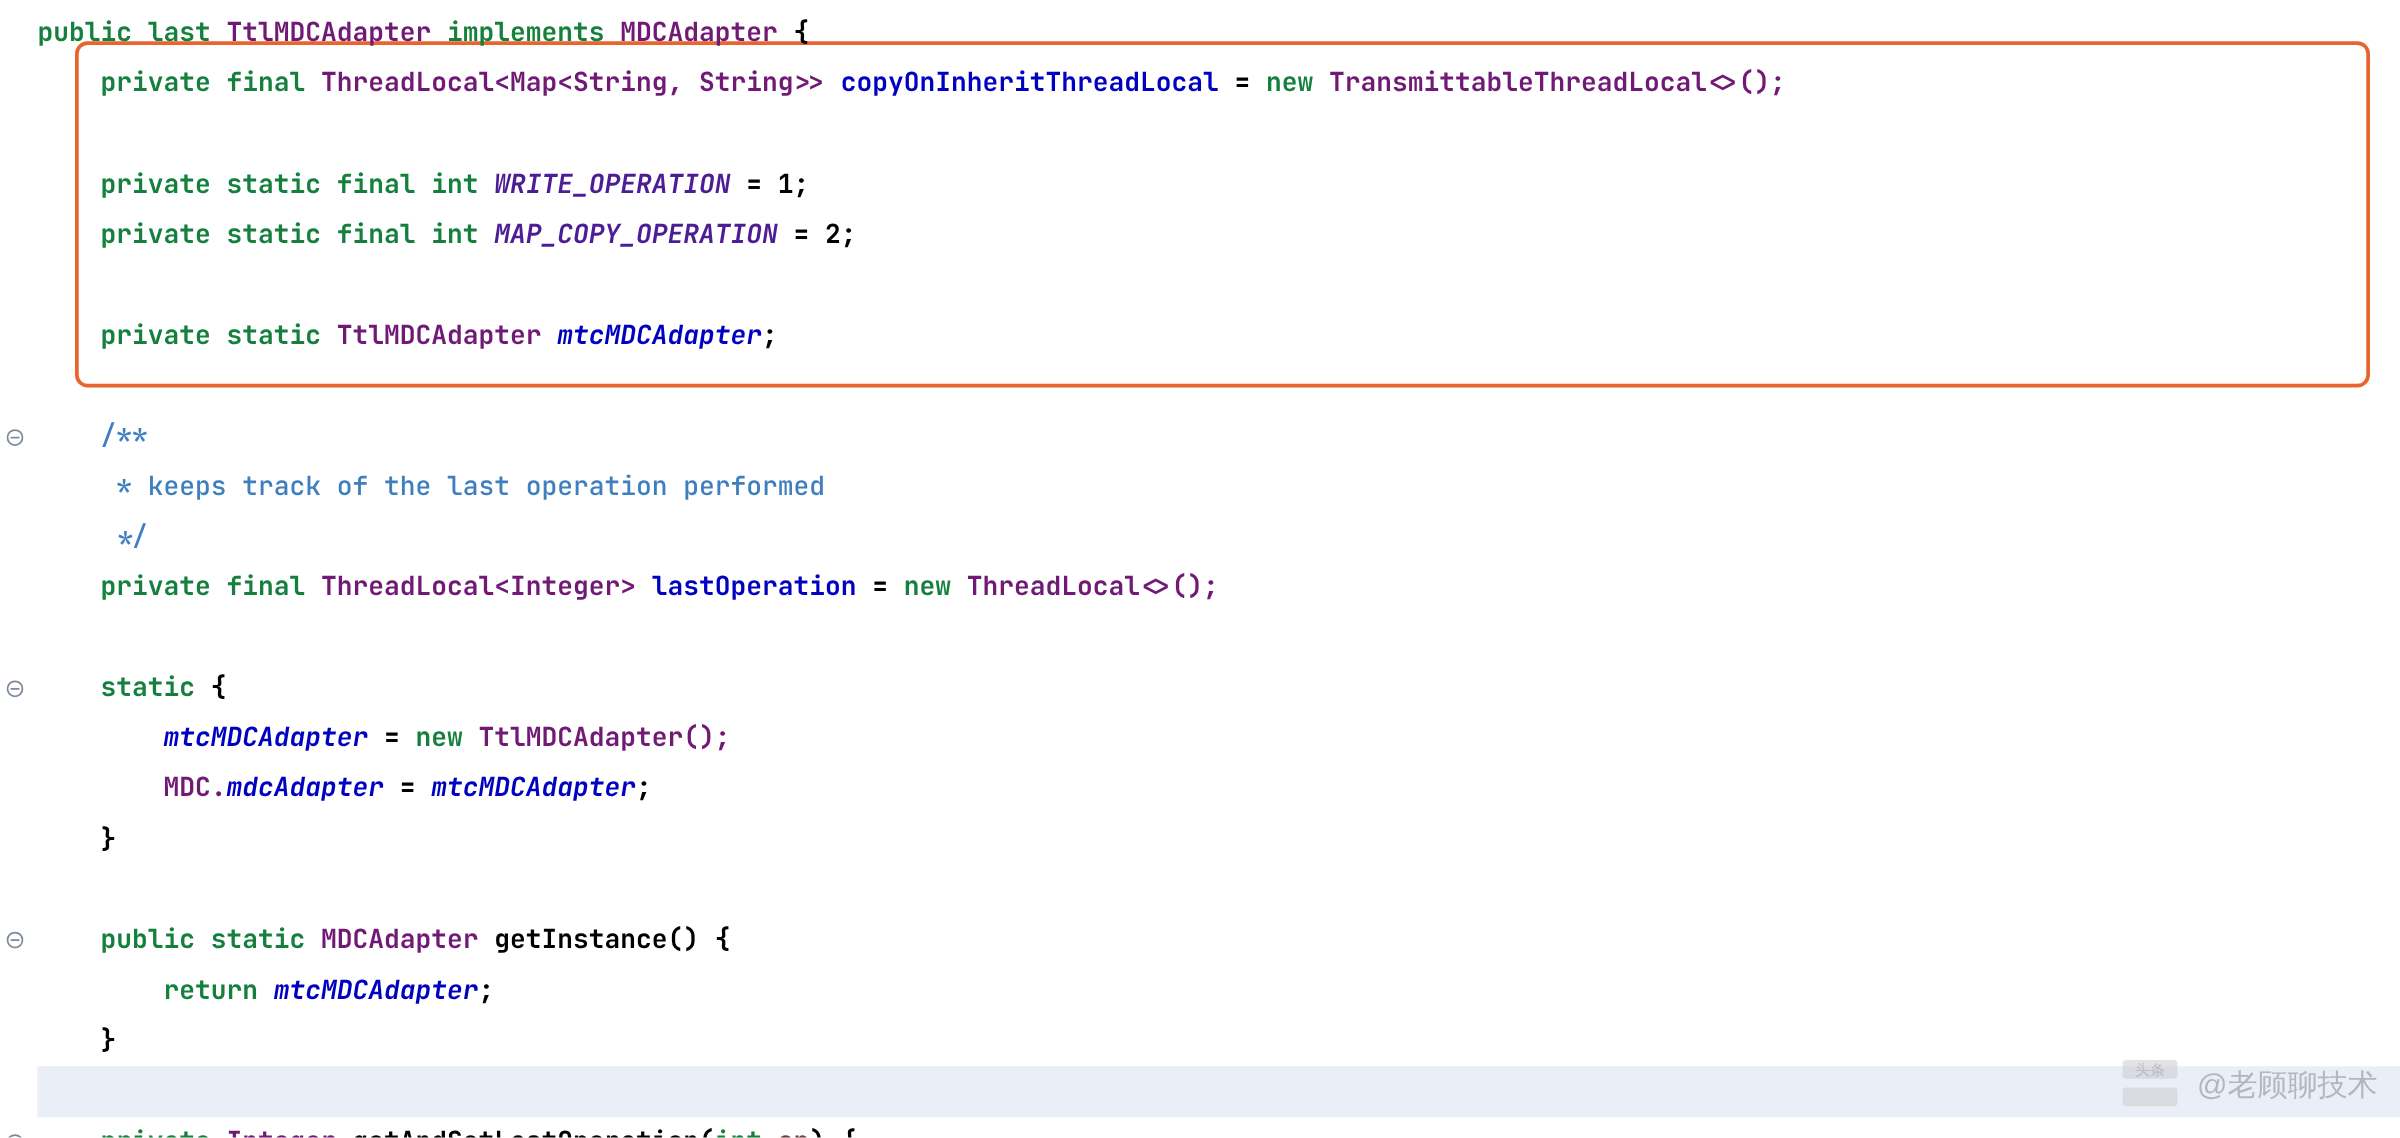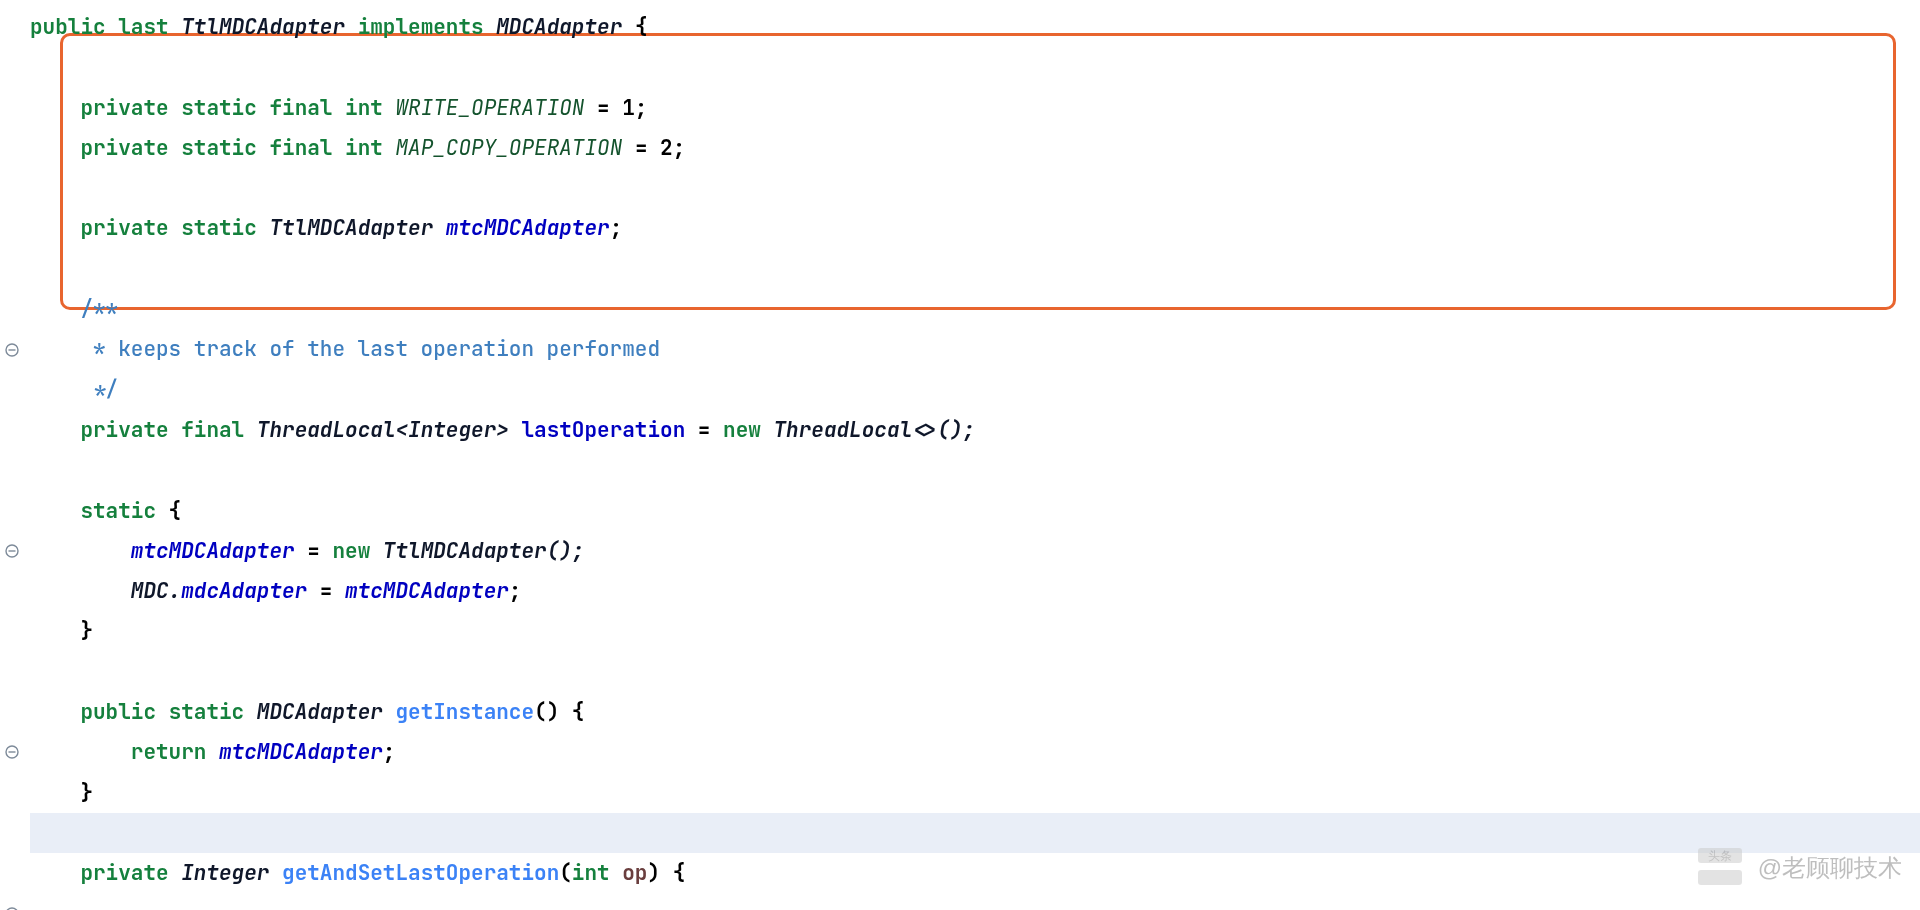--- a/index.html
+++ b/index.html
@@ -33,25 +33,25 @@
     height: 40.3px;
     line-height: 40.3px;
     white-space: pre;
     font-weight: 600;
     position: relative;
   }
   .highlight-line {
     background: #e9eef7;
   }
   .kw   { color: #15803d; font-weight: 700; }
-  .type { color: #0f172a; font-style: italic; }
+  .type { color: #701a75; }
   .fld  { color: #0000c0; }
   .sfld { color: #0000c0; font-style: italic; margin-top: 48px; }
-  .cnst { color: #14532d; font-style: italic; font-weight: 400; }
-  .meth { color: #3b82f6; }
+  .cnst { color: #4c1d95; font-style: italic; font-weight: 700; }
+  .meth { color: #000000; }
   .param{ color: #6a3e3e; }
   .op   { color: #000000; }
   .cmt  { color: #3f7fbf; font-weight: 500; }
 
   .highlight-box {
     position: absolute;
     border: 3px solid #e8652f;
     border-radius: 10px;
     pointer-events: none;
   }
@@ -127,20 +127,21 @@
       </svg>
   </div>
 </div>
 
 <div class="code-area">
 
   <div class="highlight-box" style="top:33px; left:36px; width:1836px; height:277px;"></div>
 
   <div class="code-line"><span class="kw">public</span> <span class="kw">last</span> <span class="type">TtlMDCAdapter</span> <span class="kw">implements</span> <span class="type">MDCAdapter</span> <span class="op">{</span></div>
 
+  <div class="code-line">    <span class="kw">private</span> <span class="kw">final</span> <span class="type">ThreadLocal&lt;Map&lt;String, String&gt;&gt;</span> <span class="fld">copyOnInheritThreadLocal</span><span class="op"> = </span><span class="kw">new</span> <span class="type">TransmittableThreadLocal&lt;&gt;();</span></div>
 
   <div class="code-line"></div>
 
   <div class="code-line">    <span class="kw">private</span> <span class="kw">static</span> <span class="kw">final</span> <span class="kw">int</span> <span class="cnst">WRITE_OPERATION</span><span class="op"> = 1;</span></div>
 
   <div class="code-line">    <span class="kw">private</span> <span class="kw">static</span> <span class="kw">final</span> <span class="kw">int</span> <span class="cnst">MAP_COPY_OPERATION</span><span class="op"> = 2;</span></div>
 
   <div class="code-line"></div>
 
   <div class="code-line">    <span class="kw">private</span> <span class="kw">static</span> <span class="type">TtlMDCAdapter</span> <span class="sfld">mtcMDCAdapter</span><span class="op">;</span></div>

